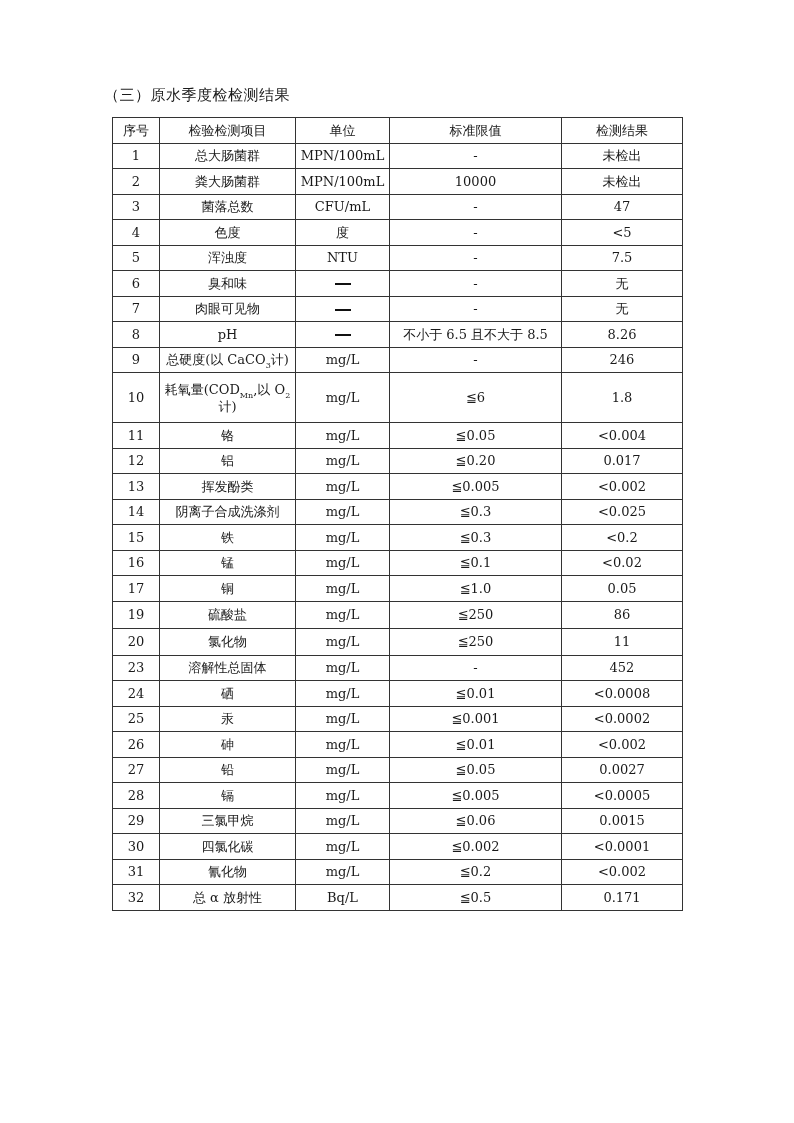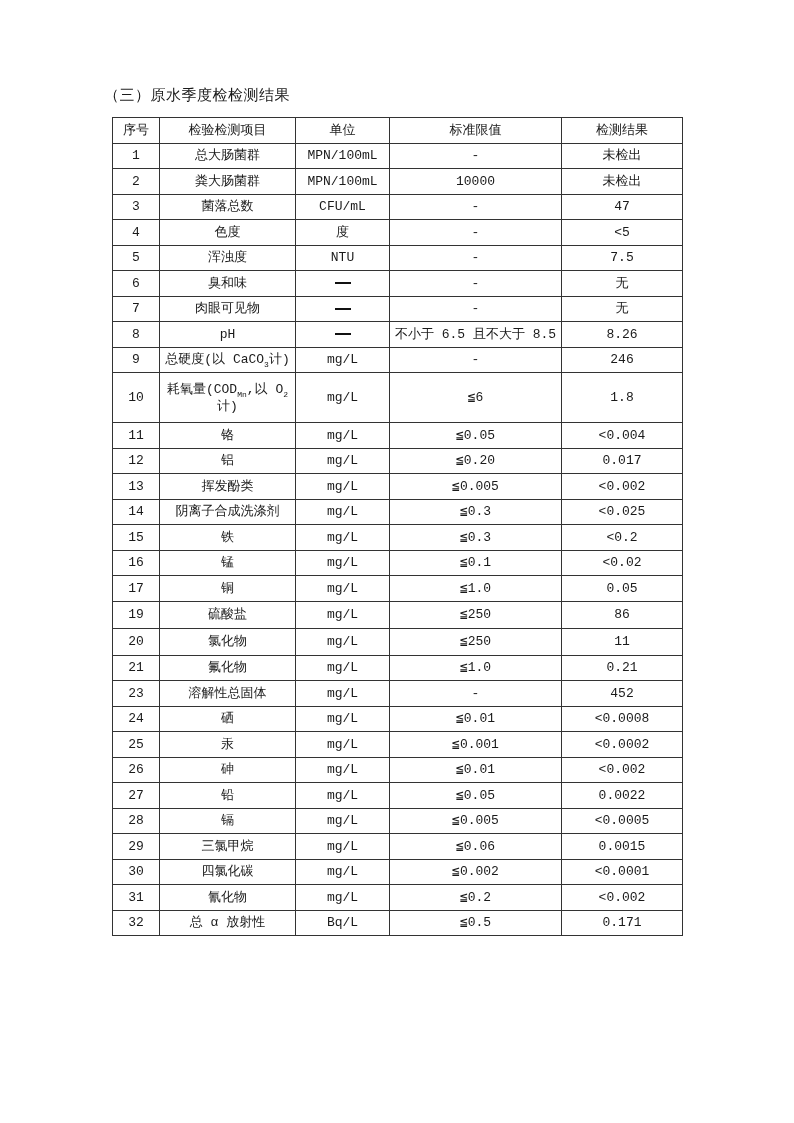--- a/index.html
+++ b/index.html
@@ -3,21 +3,21 @@
   <meta charset="utf-8">
   <style>
     html, body { margin: 0; padding: 0; background: #ffffff; }
     body { width: 794px; height: 1123px; position: relative; overflow: hidden;
            font-family: "DejaVu Serif", "Liberation Serif", serif; color: #1a1a1a; }
     .section-title { position: absolute; left: 104px; top: 86px; font-size: 15px; letter-spacing: 0.5px; white-space: nowrap; }
     table.results { position: absolute; left: 112px; top: 117px; width: 570px;
                     border-collapse: collapse; table-layout: fixed; font-size: 13px; }
     table.results td, table.results th { border: 1px solid #333; text-align: center; vertical-align: middle;
                     padding: 0 2px; font-weight: normal; line-height: 17px; }
-    table.results tr { height: 25.5px; font-family: Liberation Mono, monospace; }
+    table.results tr { height: 25.5px; }
     table.results tr.tall { height: 50px; }
     table.results tr.mid { height: 27px; padding-left: 28px; }
     col.c1 { width: 47px; } col.c2 { width: 136px; } col.c3 { width: 94px; } col.c4 { width: 172px; } col.c5 { width: 121px; }
     .dash-bold { display: inline-block; width: 16px; height: 2px; background: #111; vertical-align: middle; }
     sub { font-size: 8px; line-height: 0; }
   </style>
 </head>
 <body>
 
 <div class="section-title">（三）原水季度检检测结果</div>
@@ -167,27 +167,20 @@
         <td>86</td>
       </tr>
       <tr class="mid">
         <td>20</td>
         <td>氯化物</td>
         <td>mg/L</td>
         <td>≦250</td>
         <td>11</td>
       </tr>
       <tr>
-        <td>21</td>
-        <td>氟化物</td>
-        <td>mg/L</td>
-        <td>≦1.0</td>
-        <td>0.21</td>
-      </tr>
-      <tr>
         <td>23</td>
         <td>溶解性总固体</td>
         <td>mg/L</td>
         <td>-</td>
         <td>452</td>
       </tr>
       <tr>
         <td>24</td>
         <td>硒</td>
         <td>mg/L</td>
@@ -206,21 +199,21 @@
         <td>砷</td>
         <td>mg/L</td>
         <td>≦0.01</td>
         <td>&lt;0.002</td>
       </tr>
       <tr>
         <td>27</td>
         <td>铅</td>
         <td>mg/L</td>
         <td>≦0.05</td>
-        <td>0.0022</td>
+        <td>0.0027</td>
       </tr>
       <tr>
         <td>28</td>
         <td>镉</td>
         <td>mg/L</td>
         <td>≦0.005</td>
         <td>&lt;0.0005</td>
       </tr>
       <tr>
         <td>29</td>

